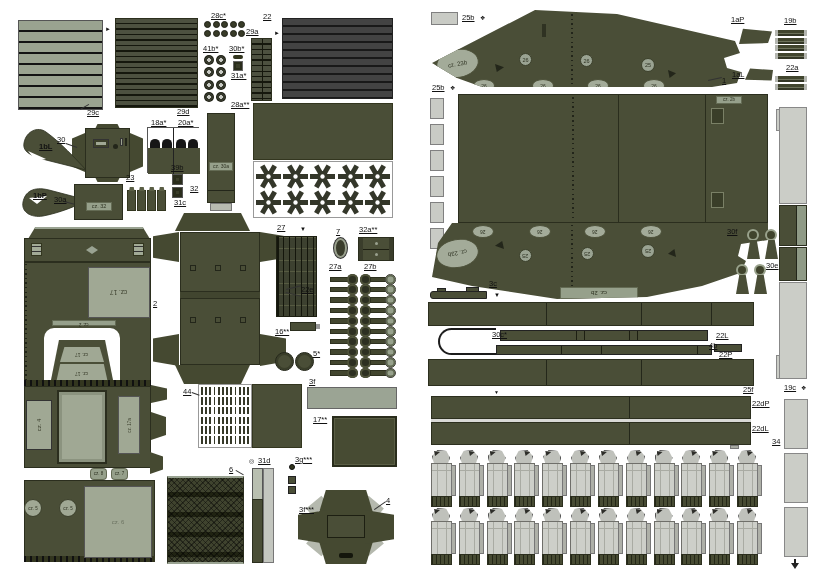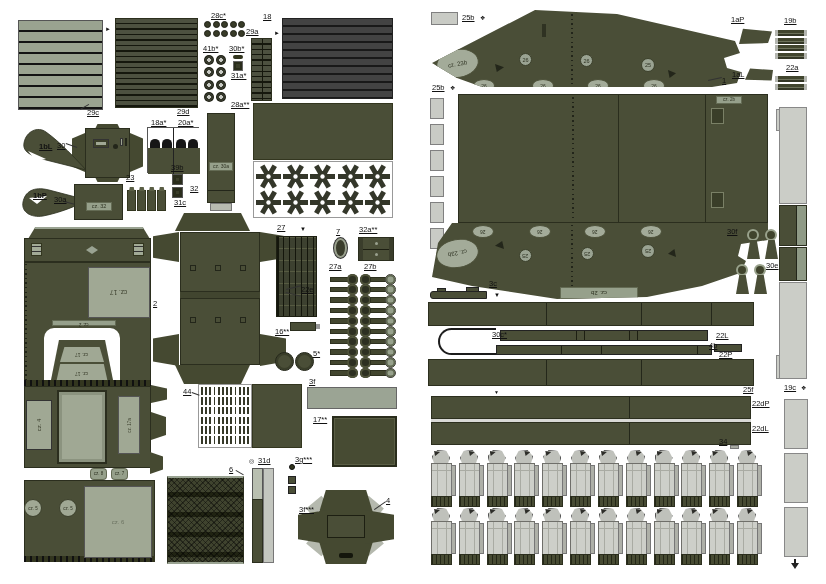--- a/index.html
+++ b/index.html
@@ -100,21 +100,21 @@
       <i class="ring28" style="display:block"></i>
       <i class="ring28" style="display:block"></i>
     </div>
   <div class="part" style="left:233px;top:55px;width:10px;height:4px;background:#33361f;border-radius:2px"></div>
   <div class="part" style="left:233px;top:61px;width:10px;height:10px;background:#3a3d2a;border:1px solid #666;box-shadow:inset 0 0 0 2px #2a2d1c"></div>
   <span class="lbl" style="left:231px;top:72px">31a*</span>
 
   <span class="lbl" style="left:246px;top:28px">29a</span>
   <div class="part stripeOD" style="left:251px;top:38px;width:21px;height:63px;border:1px solid #2c2f1e;background-image:repeating-linear-gradient(180deg,transparent 0 4px,#15170d 4px 5.5px),linear-gradient(90deg,transparent 0 10px,#15170d 10px 11px,transparent 11px)"></div>
 
-  <span class="lbl" style="left:263px;top:13px">18</span>
+  <span class="lbl" style="left:263px;top:13px">22</span>
   <span class="arr" style="left:274px;top:30px">►</span>
   <div class="part stripeDG" style="left:282px;top:18px;width:111px;height:81px;border:1px solid #222"></div>
 
   <span class="lbl" style="left:231px;top:101px">28a**</span>
   <div class="part olive" style="left:253px;top:103px;width:140px;height:57px;border:1px solid #33361f"></div>
 
   <div class="part" style="left:253px;top:161px;width:140px;height:57px;border:1px solid #999;background:#fff;display:flex;flex-wrap:wrap;justify-content:space-around;align-content:space-around;padding:1px">
     <svg class="star" viewBox="0 0 24 24">
         <g fill="#34372a">
           <rect x="0" y="9.6" width="24" height="4.8"></rect>
@@ -213,21 +213,21 @@
     <div style="position:absolute;left:0;top:0;width:52px;height:20px;background:#fff;display:flex;align-items:flex-end;justify-content:space-around;padding:0 1px">
         <i class="hump"></i>
         <i class="hump"></i>
         <i class="hump" style="margin-left:3px"></i>
         <i class="hump"></i>
       </div>
     <div class="olive" style="position:absolute;left:0;top:20px;width:52px;height:26px"></div>
     <div style="position:absolute;left:25px;top:0;width:1px;height:46px;background:#222"></div>
   </div>
 
-  <span class="lbl" style="left:57px;top:142px">30</span>
+  <span class="lbl" style="left:57px;top:136px">30</span>
   <div class="leader" style="left:66px;top:143px;width:12px;transform:rotate(20deg)"></div>
   <div class="part" style="left:72px;top:124px;width:71px;height:58px">
     <div class="flap" style="left:23px;top:0;width:25px;height:5px;clip-path:polygon(10% 0,90% 0,100% 100%,0 100%)"></div>
     <div class="flap" style="left:23px;top:53px;width:25px;height:5px;clip-path:polygon(0 0,100% 0,90% 100%,10% 100%)"></div>
     <div class="flap" style="left:0;top:9px;width:13px;height:39px;clip-path:polygon(100% 0,100% 100%,0 86%,0 14%)"></div>
     <div class="flap" style="left:58px;top:9px;width:13px;height:39px;clip-path:polygon(0 0,100% 14%,100% 86%,0 100%)"></div>
     <div class="olive" style="position:absolute;left:13px;top:4px;width:45px;height:50px;border:1px solid #2b2e1e"></div>
     <div class="sage" style="position:absolute;left:21px;top:15px;width:16px;height:9px;border:1px solid #333;box-shadow:inset 0 0 0 2px #3c402b"></div>
     <div style="position:absolute;left:41px;top:20px;width:5px;height:5px;border-radius:50%;background:#23261a"></div>
     <div style="position:absolute;left:48px;top:14px;width:3px;height:8px;background:#9aa18e;border:1px solid #333"></div>
@@ -703,21 +703,21 @@
   </div>
   <span class="lbl" style="left:752px;top:400px">22dP</span>
   <div class="part" style="left:431px;top:419px;width:320px;height:3px;background:#d9d9d6"></div>
   <div class="part olive" style="left:431px;top:422px;width:320px;height:23px;border:1px solid #2c2f1e">
     <div style="position:absolute;left:197px;top:0;width:1px;height:21px;background:#24271a"></div>
   </div>
   <span class="lbl" style="left:752px;top:425px">22dL</span>
   <div class="part" style="left:730px;top:445px;width:9px;height:4px;background:#a9aba3;border:1px solid #777"></div>
   <span class="arr" style="left:494px;top:389px;font-size:5px">▼</span>
 
-  <span class="lbl" style="left:719px;top:438px">34</span>
+  <span class="lbl" style="left:772px;top:438px">34</span>
   <div class="brow" style="top:450px">
     <div class="bucket">
         <div class="cap"></div>
         <div class="ctip"></div>
         <div class="bodyp"></div>
         <div class="bot"></div>
         <div class="side"></div>
       </div>
   <div class="bucket">
         <div class="cap"></div>

